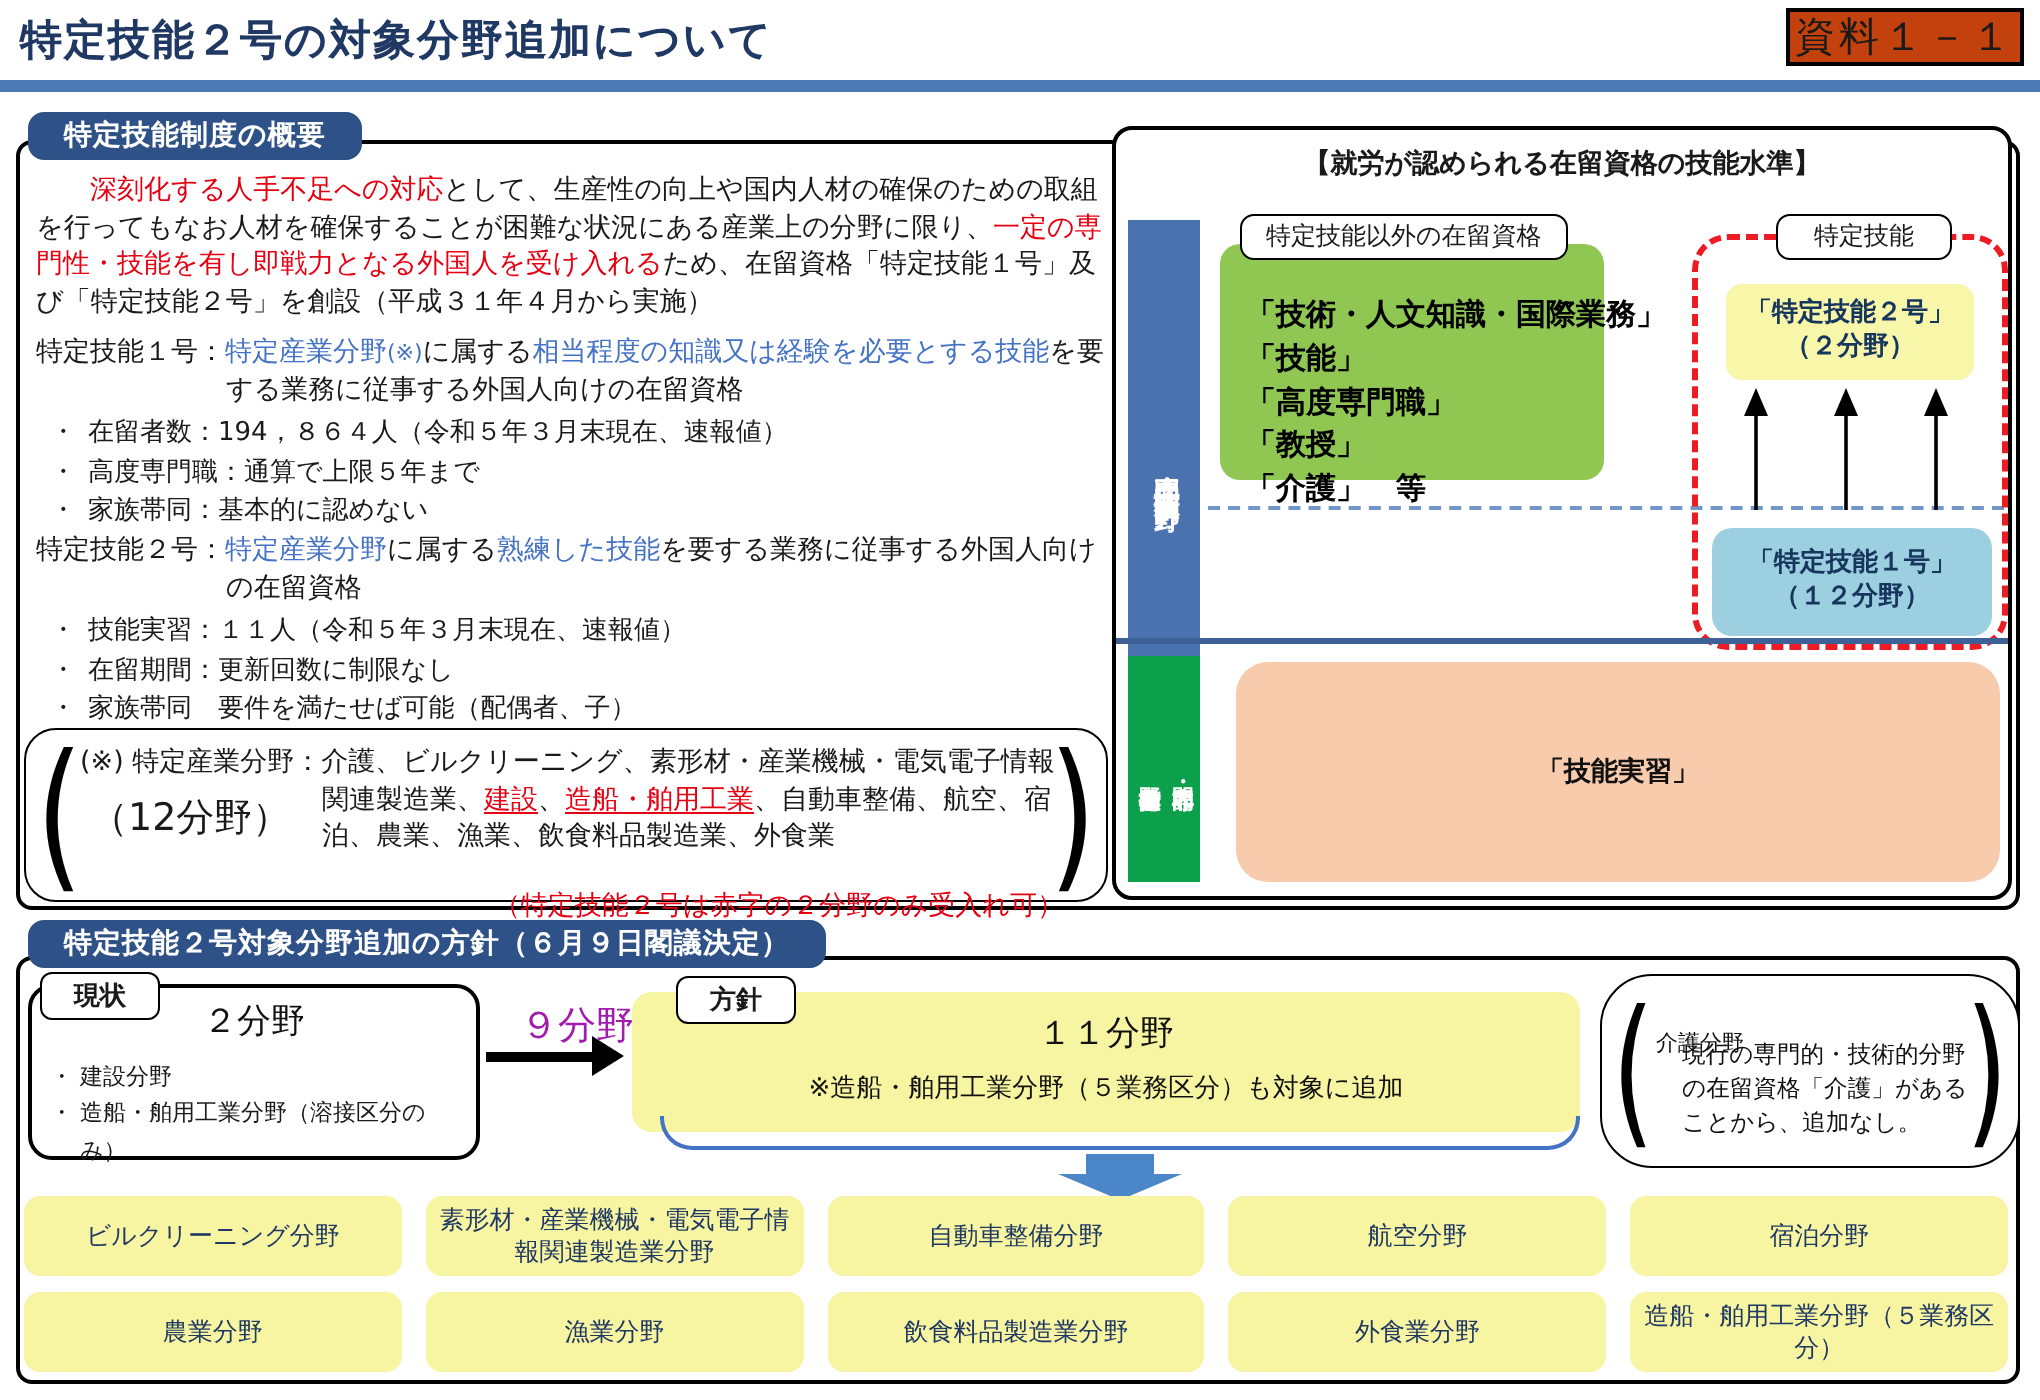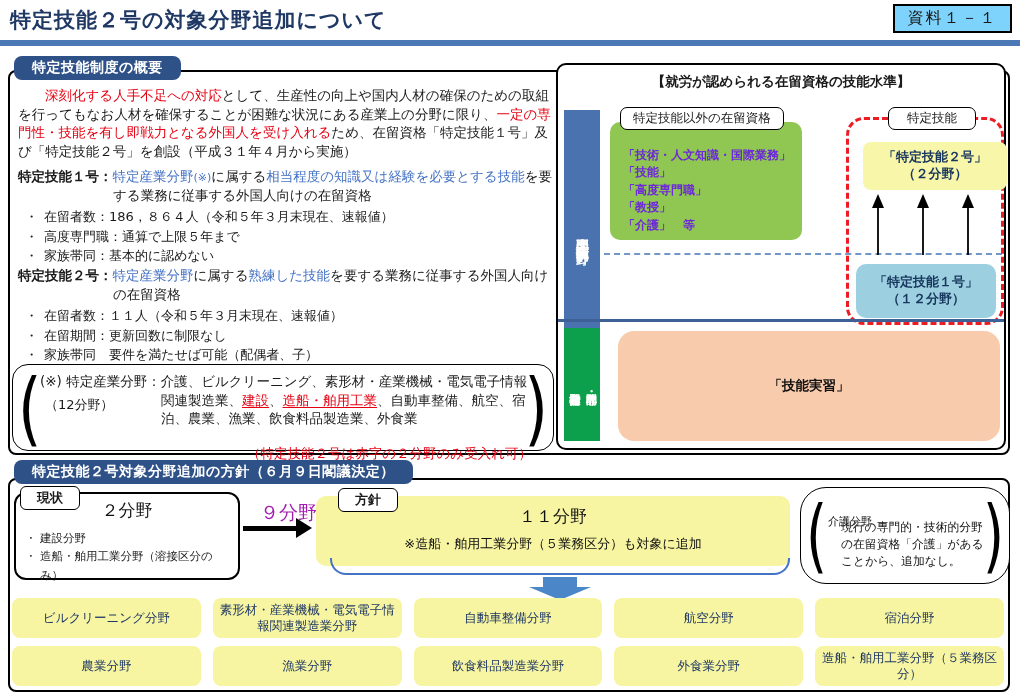--- a/index.html
+++ b/index.html
@@ -7,21 +7,21 @@
   body {
     width:1020px; height:700px;
     font-family:"DejaVu Sans","Liberation Sans",sans-serif;
     color:#1a1a1a;
   }
   .page { position:relative; width:1020px; height:700px; background:#fff; overflow:hidden; }
 
   
   .title { position:absolute; left:10px; top:6px; font-size:21px; font-weight:bold; color:#1F3864; letter-spacing:1px; }
   .docref { position:absolute; left:893px; top:4px; width:119px; height:29px; border:2px solid #000;
-            display:flex; align-items:center; justify-content:center; font-size:16px; letter-spacing:2px; background:#7dd3fc; }
+            display:flex; align-items:center; justify-content:center; font-size:20px; letter-spacing:2px; background:#c2410c; }
   .rule { position:absolute; left:0; top:40px; width:1020px; height:3px; background:#fff;
           border-top:4px solid #4C79B5; border-bottom:2px solid #4C79B5; }
 
   
   .sec { position:absolute; border:2px solid #000; border-radius:8px; background:#fff; }
   #sec1 { left:8px; top:70px; width:1002px; height:385px; }
   #sec2 { left:8px; top:478px; width:1002px; height:214px; }
   .tab { position:absolute; background:#2E5187; color:#fff; font-weight:bold; font-size:14px;
          padding:3px 18px; border-radius:8px; z-index:6; letter-spacing:0.5px; }
   #tab1 { left:14px; top:56px; }
@@ -29,59 +29,59 @@
 
   
   .body-txt { font-size:13.5px; line-height:1.38; }
   #intro { position:absolute; left:18px; top:86px; width:538px; text-indent:2em; }
   .red { color:#E60012; }
   .blue { color:#4472C4; }
   .ssw { position:absolute; left:18px; width:540px; }
   #ssw1 { top:167px; }
   #ssw2 { top:266px; }
   .hang { padding-left:95px; text-indent:-95px; }
-  .lbl { font-weight:bold; }
+  .lbl { font-weight:normal; }
   .sup { font-size:11px; }
   .bullets { margin-top:3px; font-size:13px; line-height:1.5; }
   .bullet { position:relative; padding-left:26px; }
   .bullet::before { content:"・"; position:absolute; left:7px; }
 
   
   #notebox { position:absolute; left:12px; top:364px; width:542px; height:87px;
              border:1.5px solid #000; border-radius:16px; background:#fff; }
   .paren { position:absolute; top:50%; transform:translateY(-50%) scaleY(1.35); font-size:60px;
            color:#000; line-height:1; font-weight:400; }
   .parenL { left:5px; } .parenR { right:5px; }
   .notecontent { position:absolute; left:27px; top:7px; width:494px; font-size:13.5px; line-height:1.38; }
   .notehang { padding-left:121px; text-indent:-121px; }
   .ru { color:#E60012; text-decoration:underline; text-underline-offset:2px; }
-  #note12 { position:absolute; left:32px; top:31px; font-size:13px; }
+  #note12 { position:absolute; left:32px; top:31px; font-size:19px; }
   .noteright { text-align:right; color:#E60012; padding-right:2px; margin-top:16px; }
 
   
   #diagram { position:absolute; left:556px; top:63px; width:450px; height:387px;
              border:2px solid #000; border-radius:10px; background:#fff; }
   .dtitle { position:absolute; top:8px; left:0; width:100%; text-align:center; font-weight:bold; font-size:13.5px; }
   #bluebar { position:absolute; left:6px; top:45px; width:36px; height:252px; background:#4A72AE;
              display:flex; align-items:center; justify-content:center; }
   .vtext { writing-mode:vertical-rl; text-orientation:upright; color:#fff; font-weight:bold;
            font-size:13px; letter-spacing:2px; }
   #greenbox { position:absolute; left:52px; top:57px; width:192px; height:118px; background:#90C752;
               border-radius:10px; padding:25px 0 0 13px; }
-  .gitem { font-size:12px; font-weight:bold; color:#6d28d9; line-height:1.45; white-space:nowrap; }
+  .gitem { font-size:15px; font-weight:bold; color:#000000; line-height:1.45; white-space:nowrap; }
   #otherlabel { position:absolute; left:62px; top:42px; background:#fff; border:1.5px solid #000;
                 border-radius:7px; padding:2px 12px; font-size:12.5px; z-index:3; }
   #dashline { position:absolute; left:46px; top:188px; width:398px; border-top:2px dashed #7396C8; }
   #redbox { position:absolute; left:288px; top:52px; width:158px; height:208px;
             border:3.5px dashed #ED1C24; border-radius:18px; }
   #tokuteilabel { position:absolute; left:330px; top:42px; background:#fff; border:1.5px solid #000;
                   border-radius:7px; padding:2px 18px; font-size:12.5px; z-index:3; }
   .dbox { position:absolute; display:flex; flex-direction:column; align-items:center; justify-content:center;
           font-weight:bold; color:#17365D; font-size:13px; line-height:1.3; text-align:center; z-index:2; }
-  #ssw2box { left:305px; top:77px; width:144px; height:48px; background:#F8F6A8; border-radius:8px; }
+  #ssw2box { left:305px; top:77px; width:124px; height:48px; background:#F8F6A8; border-radius:8px; }
   #ssw1box { left:298px; top:199px; width:140px; height:54px; background:#9CCFDF; border-radius:10px; }
   #uparrows { position:absolute; left:300px; top:128px; z-index:1; }
   #divider { position:absolute; left:0; top:254px; width:446px; border-top:3px solid #3D6097; }
   #greenbar { position:absolute; left:6px; top:263px; width:36px; height:113px; background:#0CA04C;
               display:flex; align-items:center; justify-content:center; }
   .vtext2 { writing-mode:vertical-rl; text-orientation:upright; color:#fff; font-weight:bold;
             font-size:11px; line-height:1.5; }
   .vtext2 span { display:block; }
   #peachbox { position:absolute; left:60px; top:266px; width:382px; height:110px; background:#F8CBAD;
               border-radius:16px; display:flex; align-items:center; justify-content:center;
@@ -131,30 +131,30 @@
   <div class="rule"></div>
 
   <div class="tab" id="tab1">特定技能制度の概要</div>
   <div class="sec" id="sec1"></div>
 
   <div class="body-txt" id="intro"><span class="red">深刻化する人手不足への対応</span><span>として、生産性の向上や国内人材の確保のための取組を行ってもなお人材を確保することが困難な状況にある産業上の分野に限り、</span><span class="red">一定の専門性・技能を有し即戦力となる外国人を受け入れる</span><span>ため、在留資格「特定技能１号」及び「特定技能２号」を創設（平成３１年４月から実施）</span></div>
 
   <div class="ssw body-txt" id="ssw1">
     <div class="hang"><span class="lbl">特定技能１号：</span><span class="blue">特定産業分野</span><span class="blue sup">(※)</span><span>に属する</span><span class="blue">相当程度の知識又は経験を必要とする技能</span><span>を要する業務に従事する外国人向けの在留資格</span></div>
     <div class="bullets">
-      <div class="bullet">在留者数：186，８６４人（令和５年３月末現在、速報値）</div>
+      <div class="bullet">在留者数：194，８６４人（令和５年３月末現在、速報値）</div>
       <div class="bullet">高度専門職：通算で上限５年まで</div>
       <div class="bullet">家族帯同：基本的に認めない</div>
     </div>
   </div>
 
   <div class="ssw body-txt" id="ssw2">
     <div class="hang"><span class="lbl">特定技能２号：</span><span class="blue">特定産業分野</span><span>に属する</span><span class="blue">熟練した技能</span><span>を要する業務に従事する外国人向けの在留資格</span></div>
     <div class="bullets">
-      <div class="bullet">在留者数：１１人（令和５年３月末現在、速報値）</div>
+      <div class="bullet">技能実習：１１人（令和５年３月末現在、速報値）</div>
       <div class="bullet">在留期間：更新回数に制限なし</div>
       <div class="bullet">家族帯同　要件を満たせば可能（配偶者、子）</div>
     </div>
   </div>
 
   <div id="notebox">
     <span class="paren parenL">(</span>
     <span class="paren parenR">)</span>
     <div class="notecontent notehang"><span>(※) 特定産業分野：</span><span>介護、ビルクリーニング、素形材・産業機械・電気電子情報関連製造業、</span><span class="ru">建設</span><span>、</span><span class="ru">造船・舶用工業</span><span>、自動車整備、航空、宿泊、農業、漁業、飲食料品製造業、外食業</span>
       <div class="noteright">（特定技能２号は赤字の２分野のみ受入れ可）</div>

